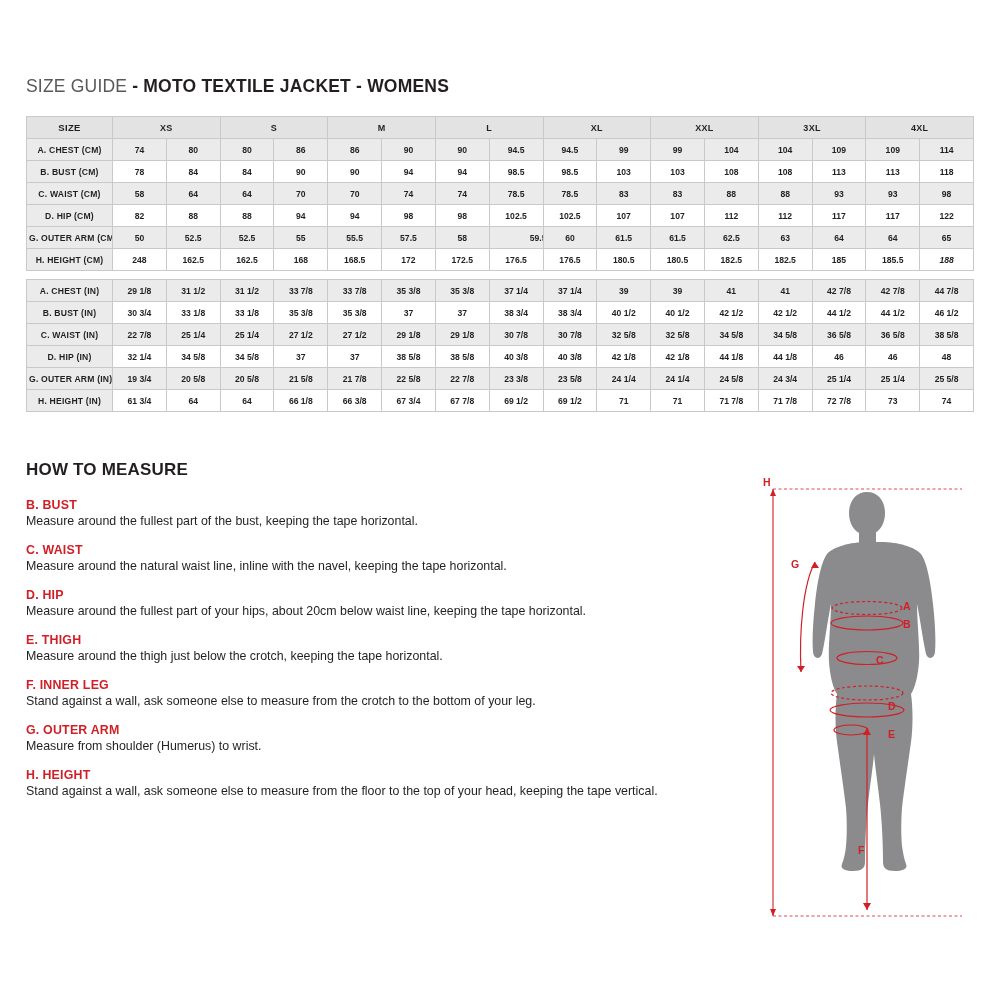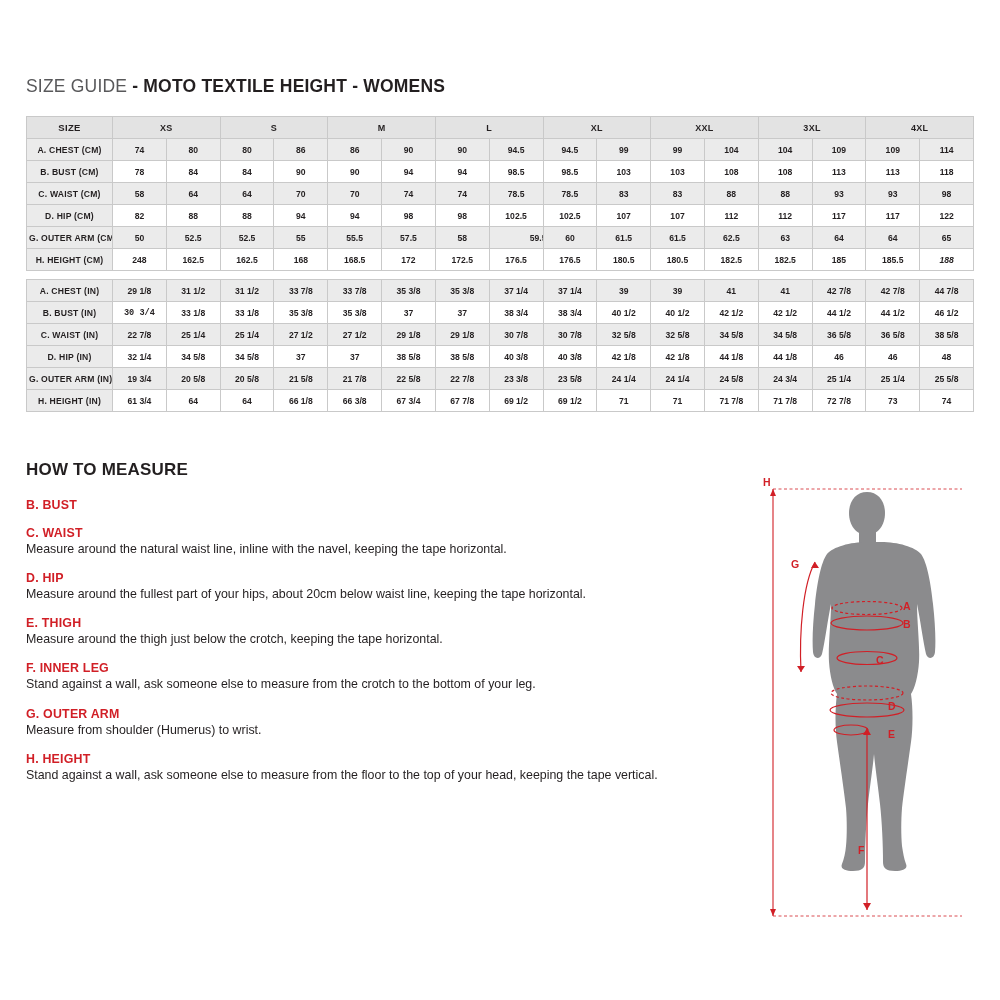--- a/index.html
+++ b/index.html
@@ -118,21 +118,21 @@
     font-size: 10.5px;
   }
 </style>
 </head>
 <body>
 
 <div id="page">
 
   <div class="title-row">
     <span class="title-light">SIZE GUIDE</span>
-    <span class="title-bold">- MOTO TEXTILE HEIGHT - WOMENS</span>
+    <span class="title-bold">- MOTO TEXTILE JACKET - WOMENS</span>
   </div>
 
   <div class="table-wrap">
     <table class="size-table" id="size-table">
       <thead>
         <tr id="header-row">
             <th class="head-label collbl">SIZE</th>
             <th class="head-size" colspan="2">XS</th>
             <th class="head-size" colspan="2">S</th>
             <th class="head-size" colspan="2">M</th>
@@ -275,21 +275,21 @@
             <td style="width: 43px;">39</td>
             <td style="width: 43px;">39</td>
             <td style="width: 43px;">41</td>
             <td style="width: 43px;">41</td>
             <td style="width: 43px;">42 7/8</td>
             <td style="width: 43px;">42 7/8</td>
             <td style="width: 43px;">44 7/8</td>
           </tr>
           <tr class="plain">
             <td class="rowlabel collbl">B. BUST (IN)</td>
-            <td style="width: 43px; font-family: Liberation Mono, monospace;">30 3/4</td>
+            <td style="width: 43px;">30 3/4</td>
             <td style="width: 43px;">33 1/8</td>
             <td style="width: 43px;">33 1/8</td>
             <td style="width: 43px;">35 3/8</td>
             <td style="width: 43px;">35 3/8</td>
             <td style="width: 43px;">37</td>
             <td style="width: 43px;">37</td>
             <td style="width: 43px;">38 3/4</td>
             <td style="width: 43px;">38 3/4</td>
             <td style="width: 43px;">40 1/2</td>
             <td style="width: 43px;">40 1/2</td>
@@ -376,20 +376,21 @@
             <td style="width: 43px;">74</td>
           </tr>
         </tbody>
     </table>
   </div>
 
   <div class="htm-title">HOW TO MEASURE</div>
   <div class="measure-list" id="measure-list">
       <div class="m-item">
         <div class="m-head">B. BUST</div>
+        <div class="m-text">Measure around the fullest part of the bust, keeping the tape horizontal.</div>
       </div>
       <div class="m-item">
         <div class="m-head">C. WAIST</div>
         <div class="m-text">Measure around the natural waist line, inline with the navel, keeping the tape horizontal.</div>
       </div>
       <div class="m-item">
         <div class="m-head">D. HIP</div>
         <div class="m-text">Measure around the fullest part of your hips, about 20cm below waist line, keeping the tape horizontal.</div>
       </div>
       <div class="m-item">

